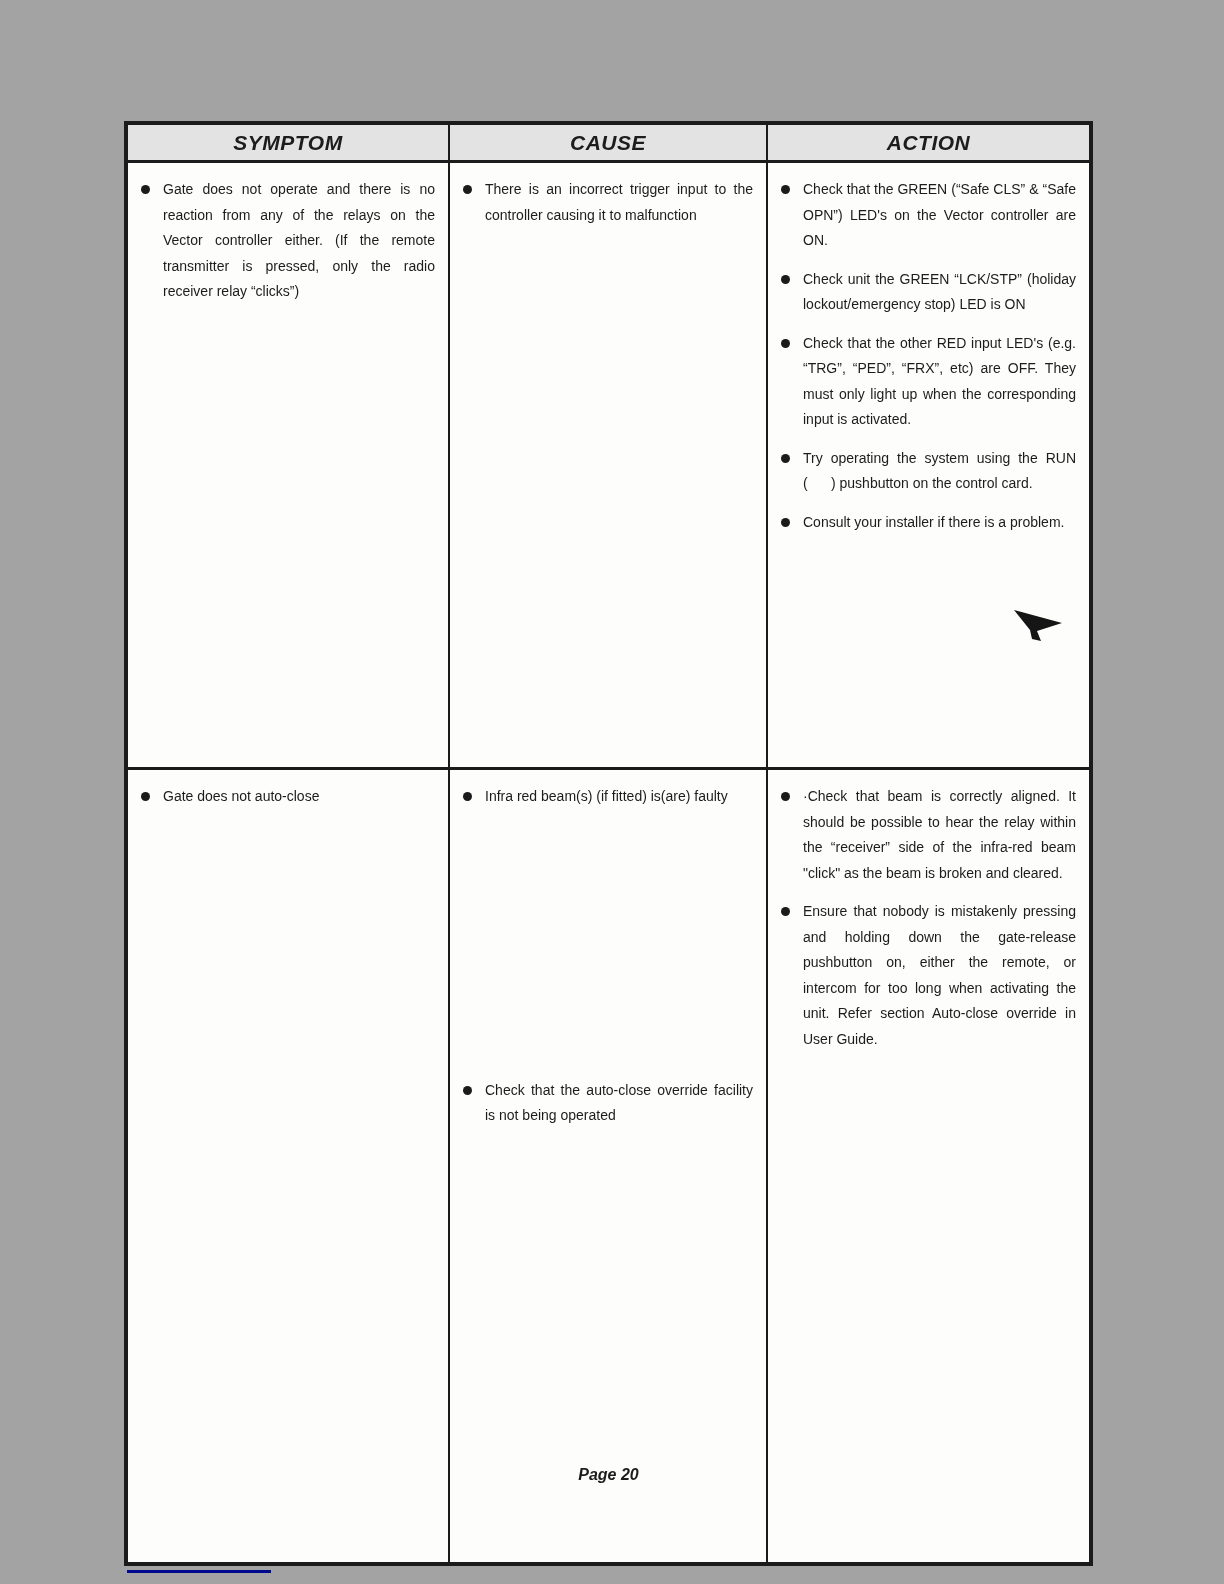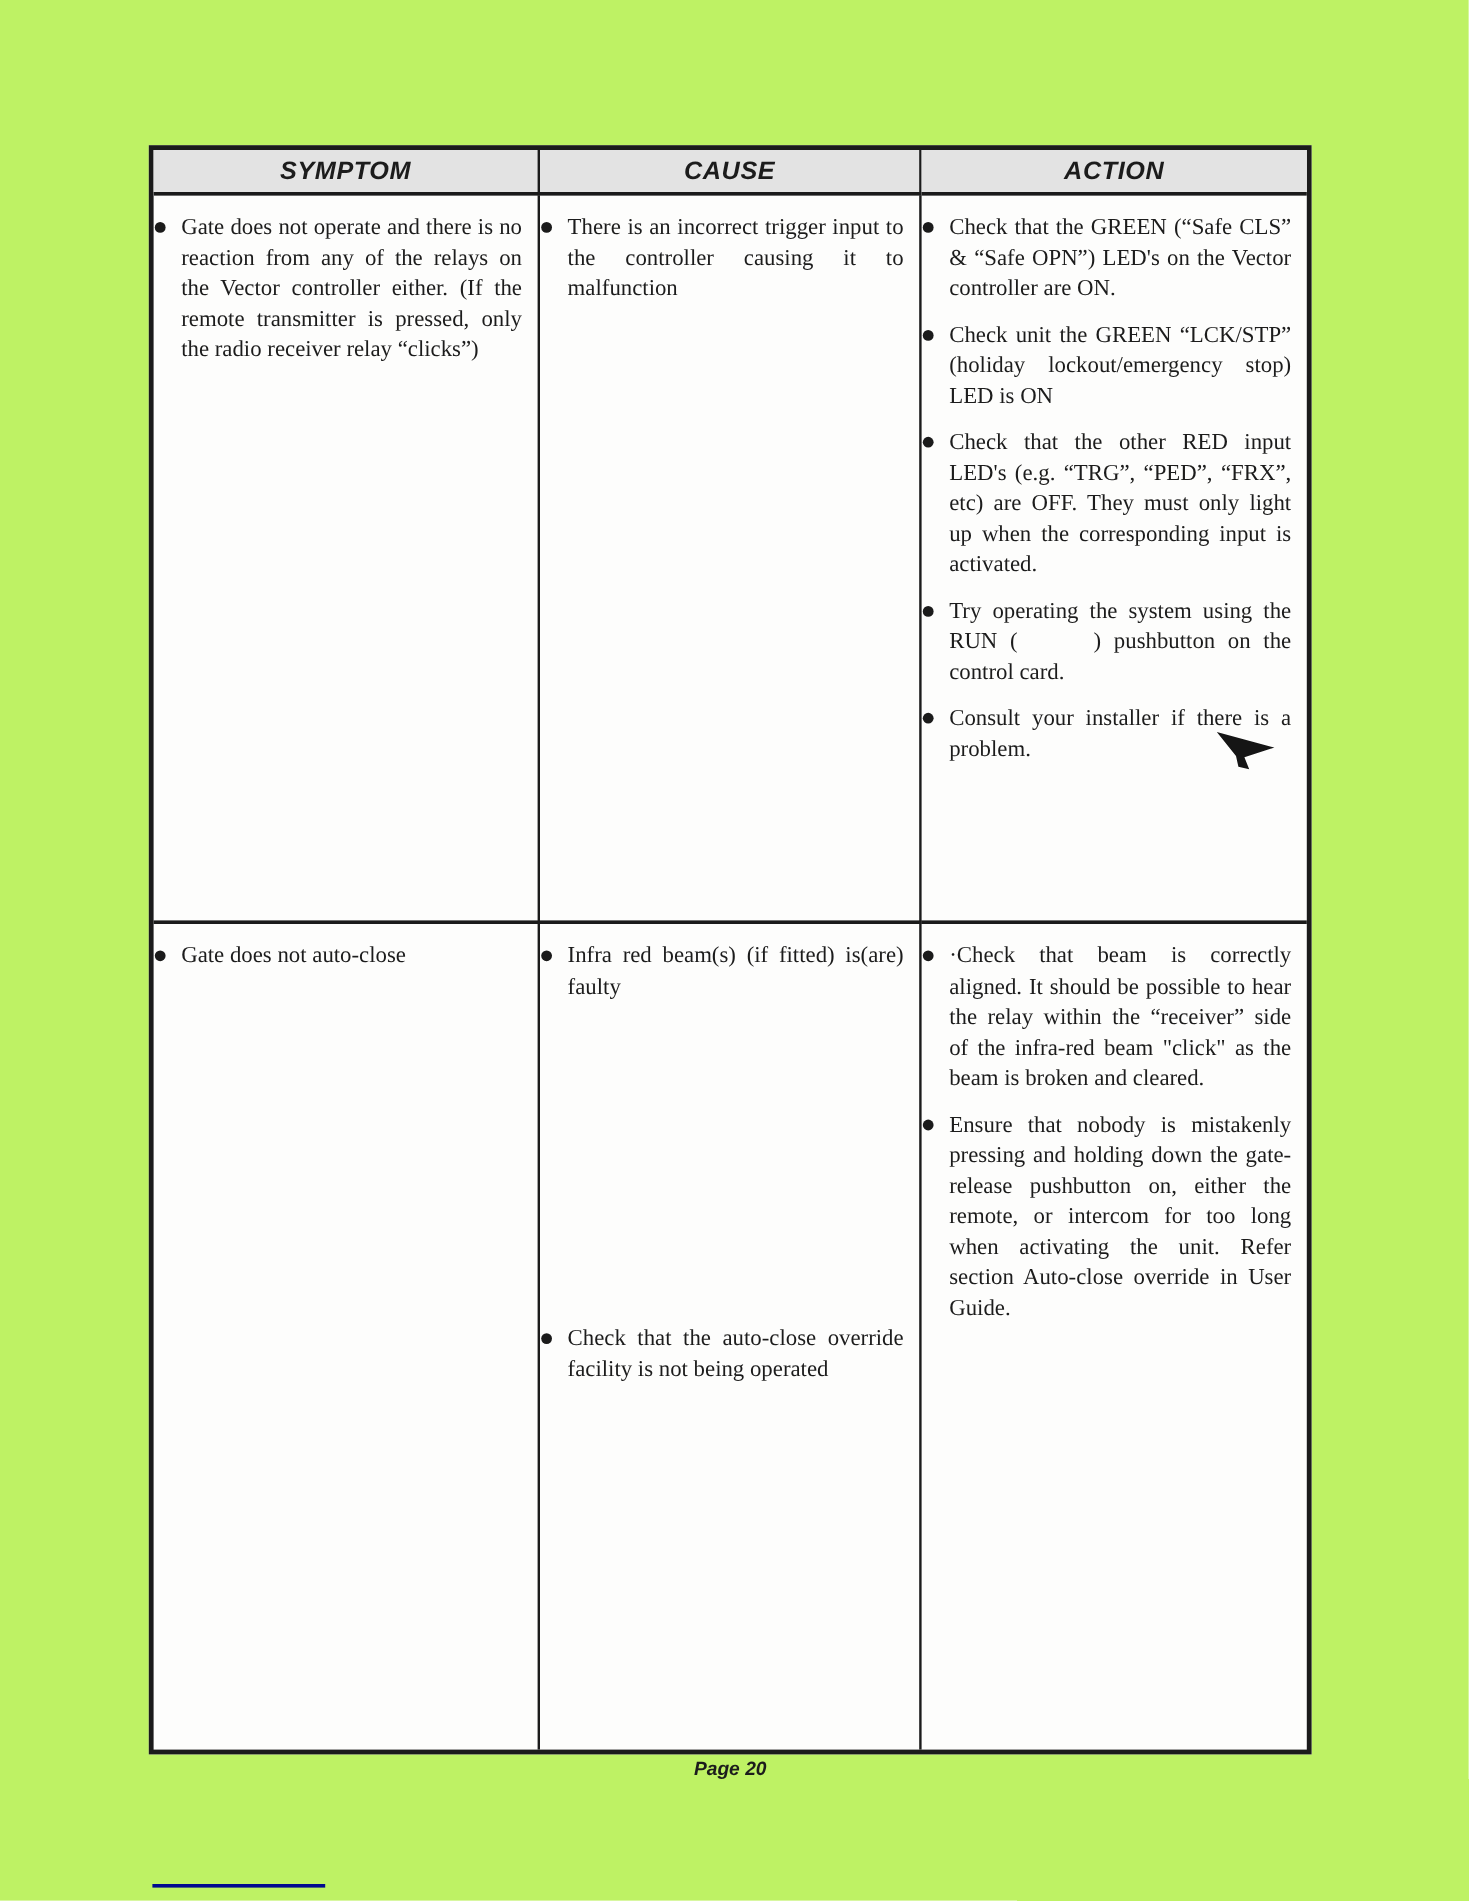--- a/index.html
+++ b/index.html
@@ -6,21 +6,21 @@
   html, body { background: #ffffff; }
   body {
     font-family: "Liberation Sans", sans-serif;
     color: #1c1c1c;
     -webkit-font-smoothing: antialiased;
   }
   .page {
     position: relative;
     width: 1224px;
     height: 1584px;
-    background: #bef264;
+    background: #a3a3a3;
     overflow: hidden;
   }
   
   .ttable {
     position: absolute;
     left: 124px;
     top: 121px;
     width: 969px;
     border: 4px solid #1b1b1b;
     background: #fdfdfc;
@@ -35,30 +35,29 @@
     display: flex;
     align-items: center;
     justify-content: center;
     font-size: 21px;
     font-weight: bold;
     font-style: italic;
     letter-spacing: 0.5px;
     border-bottom: 3px solid #1b1b1b;
   }
   .body-row-1 .cell { height: 607px; }
-  .body-row-2 .cell { height: 688px; }
+  .body-row-2 .cell { height: 792px; }
   .body-row-1 .cell { border-bottom: 3px solid #1b1b1b; }
   .cell { border-right: 2px solid #1b1b1b; }
   .cell:last-child { border-right: none; }
   .body-cell {
-    padding: 14px 13px 12px 0;
-    font-size: 19px;
+    padding: 14px 13px 12px 12px;
+    font-size: 14px;
     line-height: 25.5px;
     overflow: hidden;
-    font-family: Liberation Serif, serif;
   }
   
   .bullet-item {
     display: flex;
     align-items: flex-start;
   }
   .bullet-item + .bullet-item { margin-top: 13px; }
   .bullet {
     flex: 0 0 auto;
     width: 9px;

